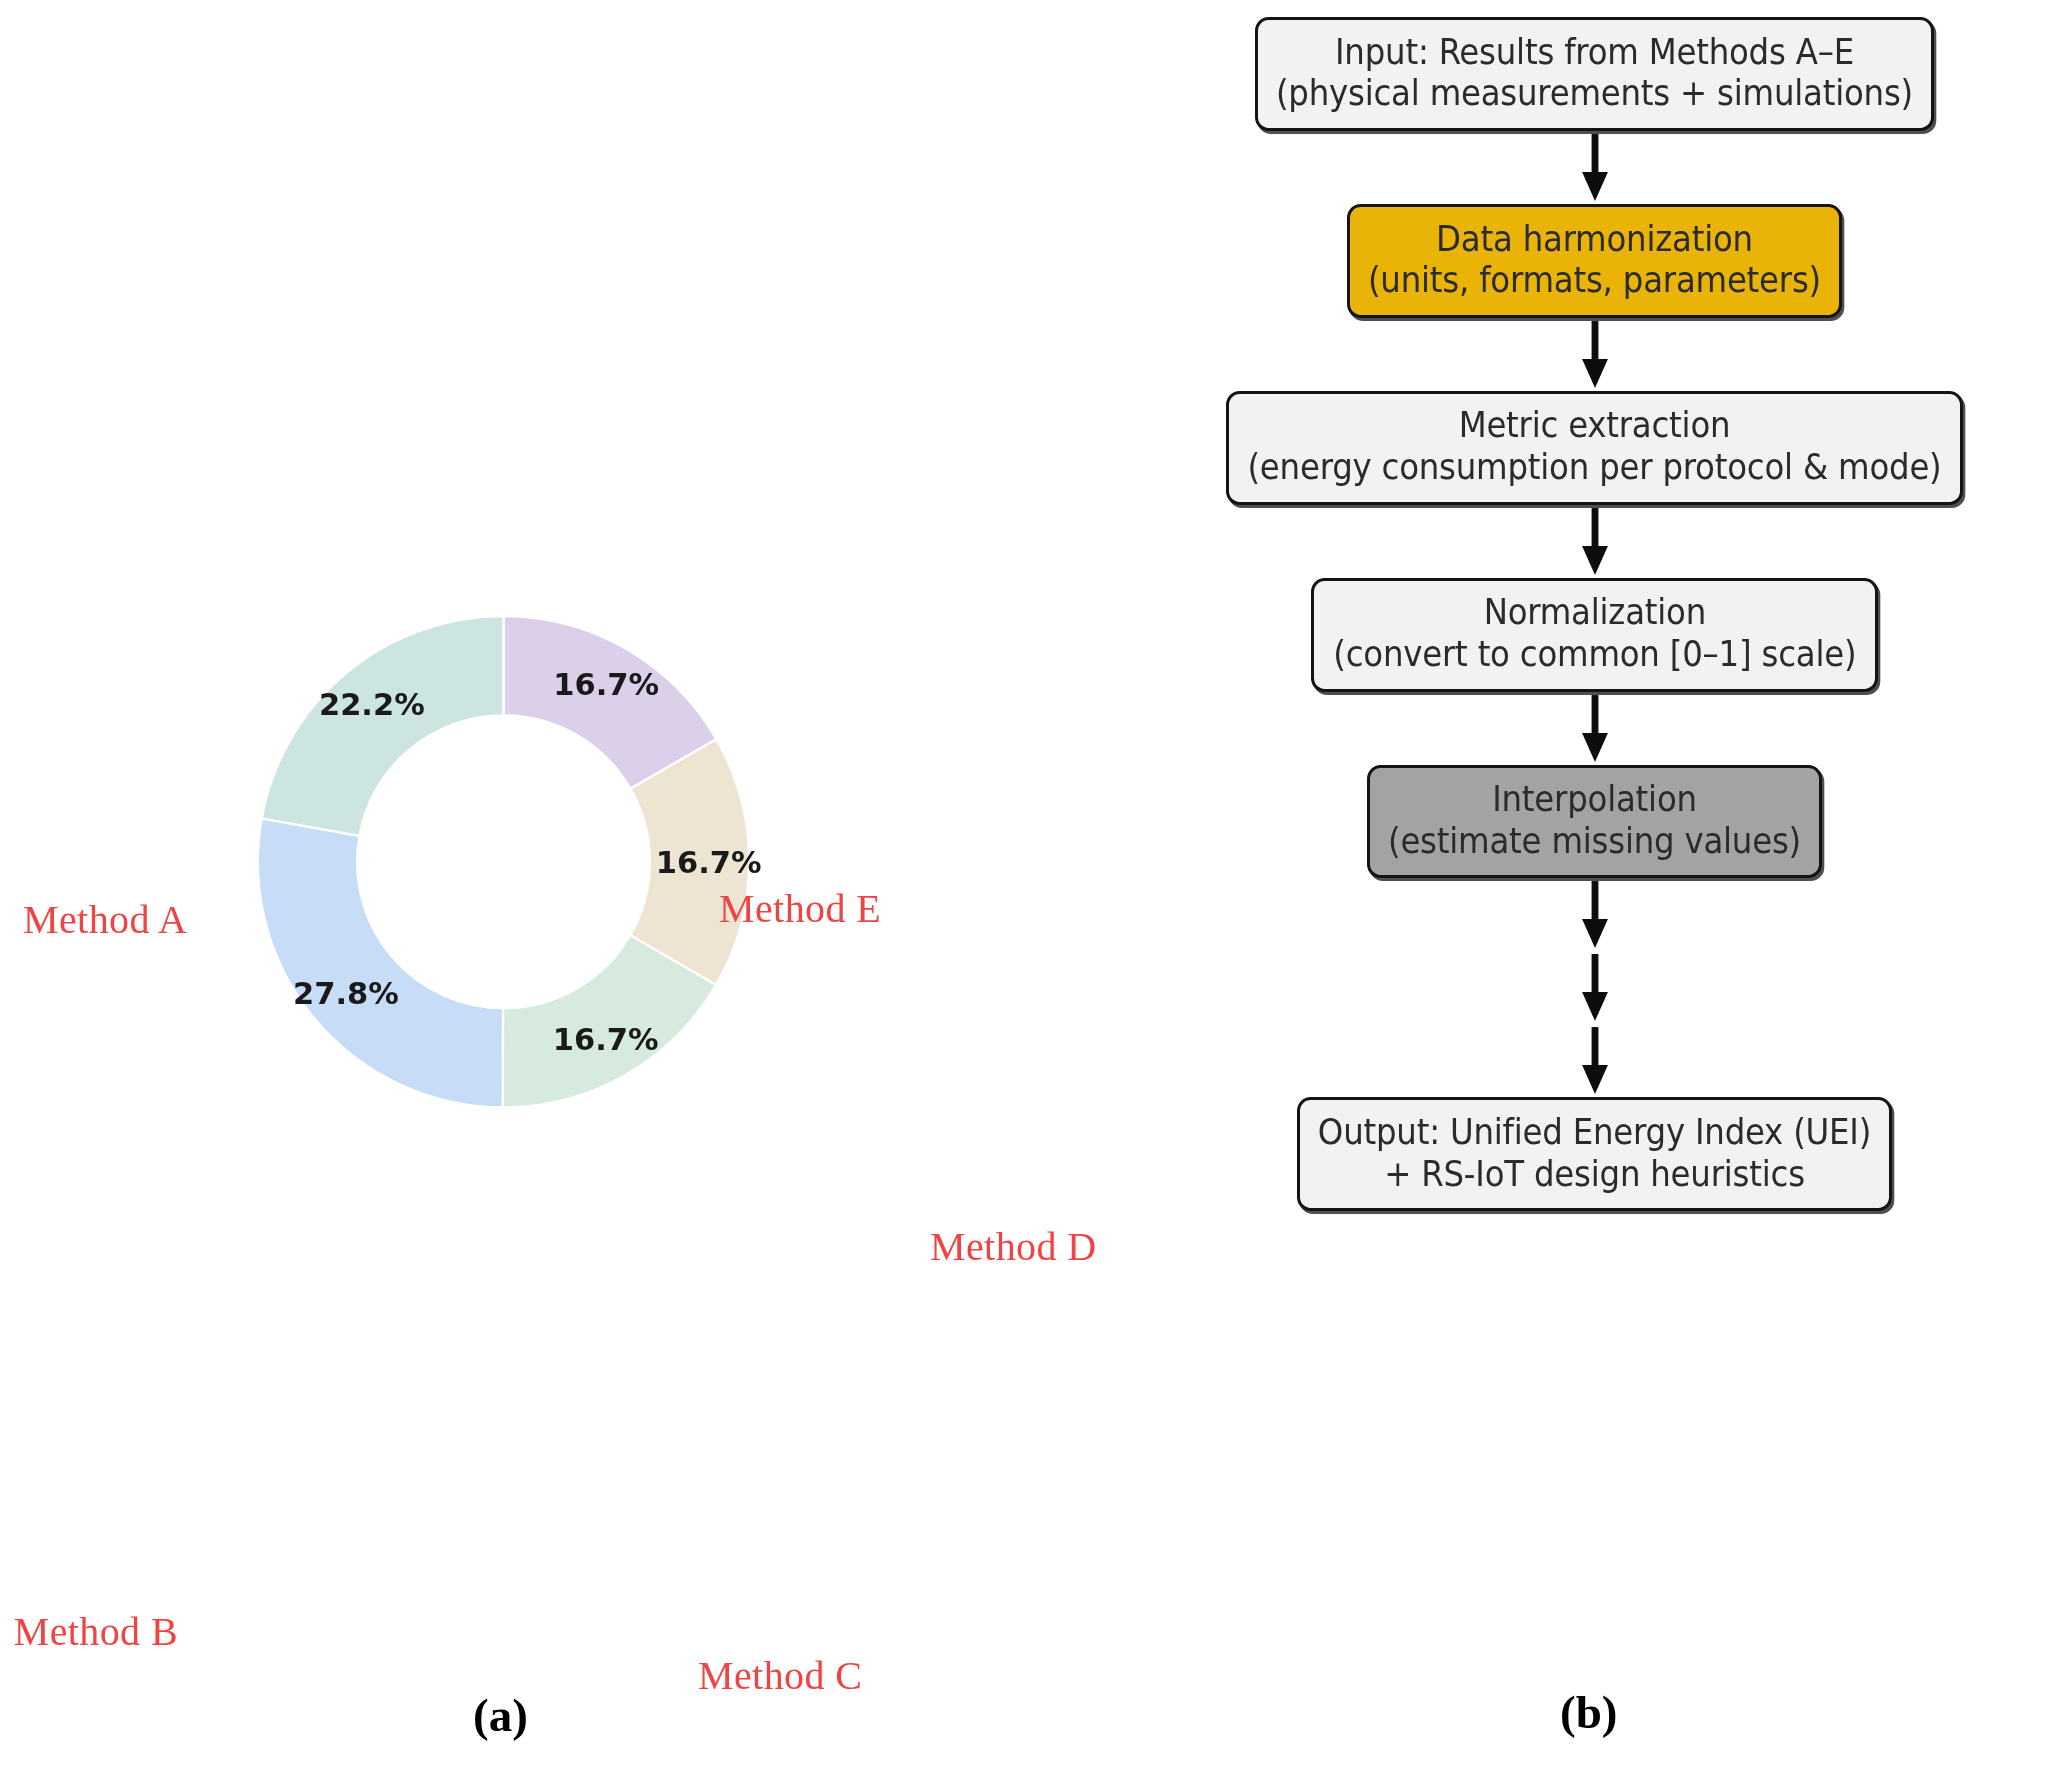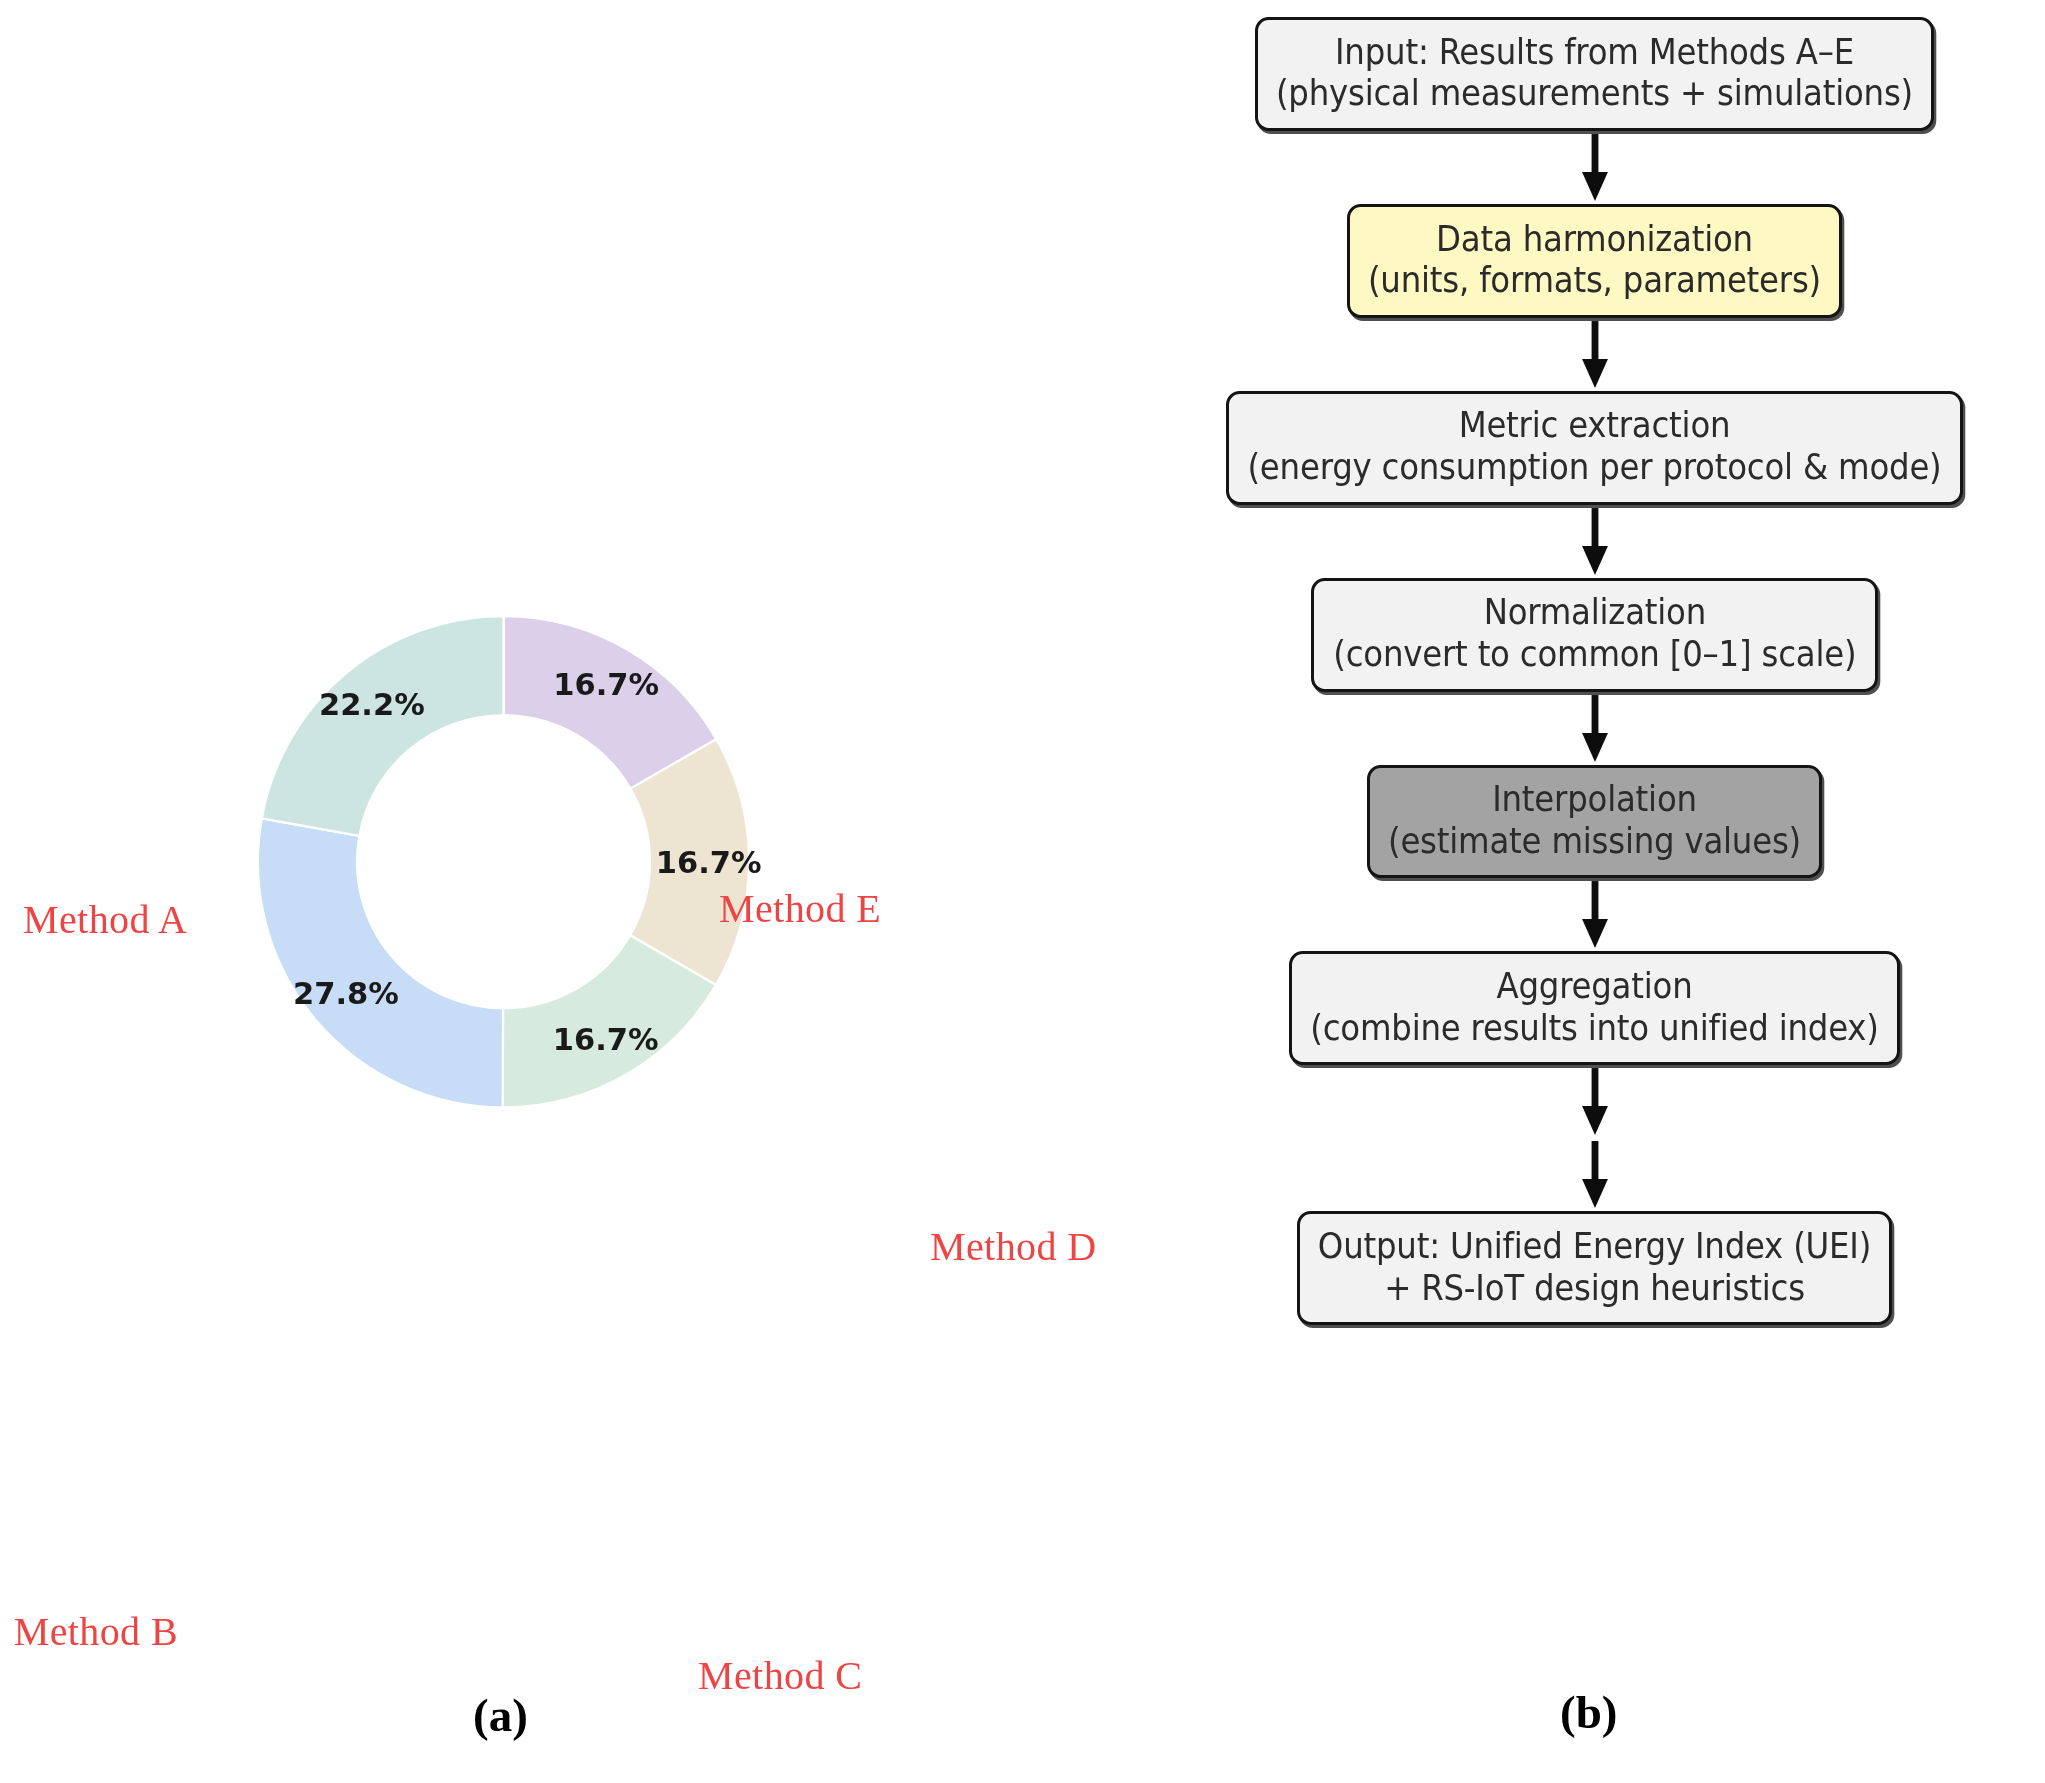--- a/index.html
+++ b/index.html
@@ -159,21 +159,21 @@
         <div class="flow-node" style="background: rgb(242, 242, 242); border-color: rgb(20, 20, 20);">
           <span class="ln">Input: Results from Methods A–E</span>
           <span class="ln">(physical measurements + simulations)</span>
         </div>
         <div class="flow-arrow">
           <svg width="46" height="73" viewBox="0 0 60 96">
             <line x1="30" y1="4" x2="30" y2="62" stroke="#0d0d0d" stroke-width="9"></line>
             <polygon points="30,92 13,54 47,54" fill="#0d0d0d"></polygon>
           </svg>
         </div>
-        <div class="flow-node" style="background: #fef9c3; border-color: rgb(20, 20, 20);">
+        <div class="flow-node" style="background: #eab308; border-color: rgb(20, 20, 20);">
           <span class="ln">Data harmonization</span>
           <span class="ln">(units, formats, parameters)</span>
         </div>
         <div class="flow-arrow">
           <svg width="46" height="73" viewBox="0 0 60 96">
             <line x1="30" y1="4" x2="30" y2="62" stroke="#0d0d0d" stroke-width="9"></line>
             <polygon points="30,92 13,54 47,54" fill="#0d0d0d"></polygon>
           </svg>
         </div>
         <div class="flow-node" style="background: rgb(242, 242, 242); border-color: rgb(20, 20, 20);">
@@ -199,24 +199,20 @@
         <div class="flow-node" style="background: #a3a3a3; border-color: rgb(20, 20, 20);">
           <span class="ln">Interpolation</span>
           <span class="ln">(estimate missing values)</span>
         </div>
         <div class="flow-arrow">
           <svg width="46" height="73" viewBox="0 0 60 96">
             <line x1="30" y1="4" x2="30" y2="62" stroke="#0d0d0d" stroke-width="9"></line>
             <polygon points="30,92 13,54 47,54" fill="#0d0d0d"></polygon>
           </svg>
         </div>
-        <div class="flow-node" style="background: rgb(242, 242, 242); border-color: rgb(20, 20, 20);">
-          <span class="ln">Aggregation</span>
-          <span class="ln">(combine results into unified index)</span>
-        </div>
         <div class="flow-arrow">
           <svg width="46" height="73" viewBox="0 0 60 96">
             <line x1="30" y1="4" x2="30" y2="62" stroke="#0d0d0d" stroke-width="9"></line>
             <polygon points="30,92 13,54 47,54" fill="#0d0d0d"></polygon>
           </svg>
         </div>
         <div class="flow-arrow">
           <svg width="46" height="73" viewBox="0 0 60 96">
             <line x1="30" y1="4" x2="30" y2="62" stroke="#0d0d0d" stroke-width="9"></line>
             <polygon points="30,92 13,54 47,54" fill="#0d0d0d"></polygon>

